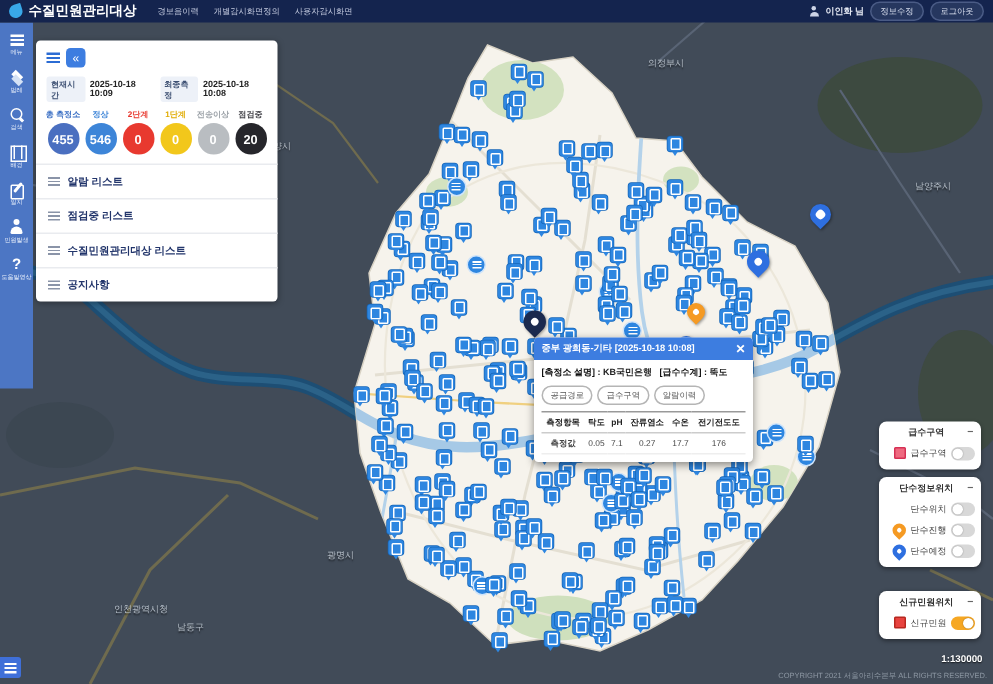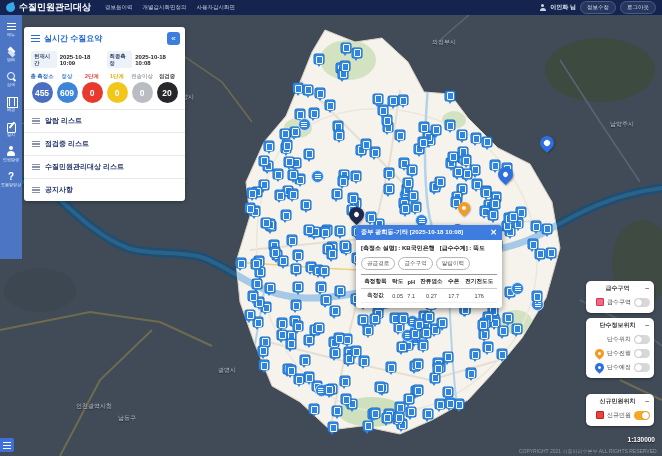--- a/index.html
+++ b/index.html
@@ -518,37 +518,36 @@
       </div>
       <div class="rail-item">
         <span class="ri i-help">?</span>
         <span class="rail-label">도움말영상</span>
       </div>
     </div>
 
   <div id="panel">
     <div id="panel-head">
       <span class="blue-burger"></span>
-      <span id="panel-title">실시간 수질요약</span>
       <button id="collapse-btn">«</button>
     </div>
     <div id="time-row">
       <span class="time-badge">현재시간</span>
       <span class="time-val">2025-10-18 10:09</span>
       <span class="time-badge">최종측정</span>
       <span class="time-val">2025-10-18 10:08</span>
     </div>
     <div id="stats-row">
         <div class="stat">
           <div class="stat-label" style="color: rgb(58, 111, 196);">총 측정소</div>
           <div class="stat-circle" style="background: rgb(74, 111, 192);">455</div>
         </div>
         <div class="stat">
           <div class="stat-label" style="color: rgb(61, 133, 216);">정상</div>
-          <div class="stat-circle" style="background: rgb(61, 133, 216);">609</div>
+          <div class="stat-circle" style="background: rgb(61, 133, 216);">546</div>
         </div>
         <div class="stat">
           <div class="stat-label" style="color: rgb(232, 57, 47);">2단계</div>
           <div class="stat-circle" style="background: rgb(232, 57, 47);">0</div>
         </div>
         <div class="stat">
           <div class="stat-label" style="color: rgb(224, 171, 0);">1단계</div>
           <div class="stat-circle" style="background: rgb(242, 199, 27);">0</div>
         </div>
         <div class="stat">

